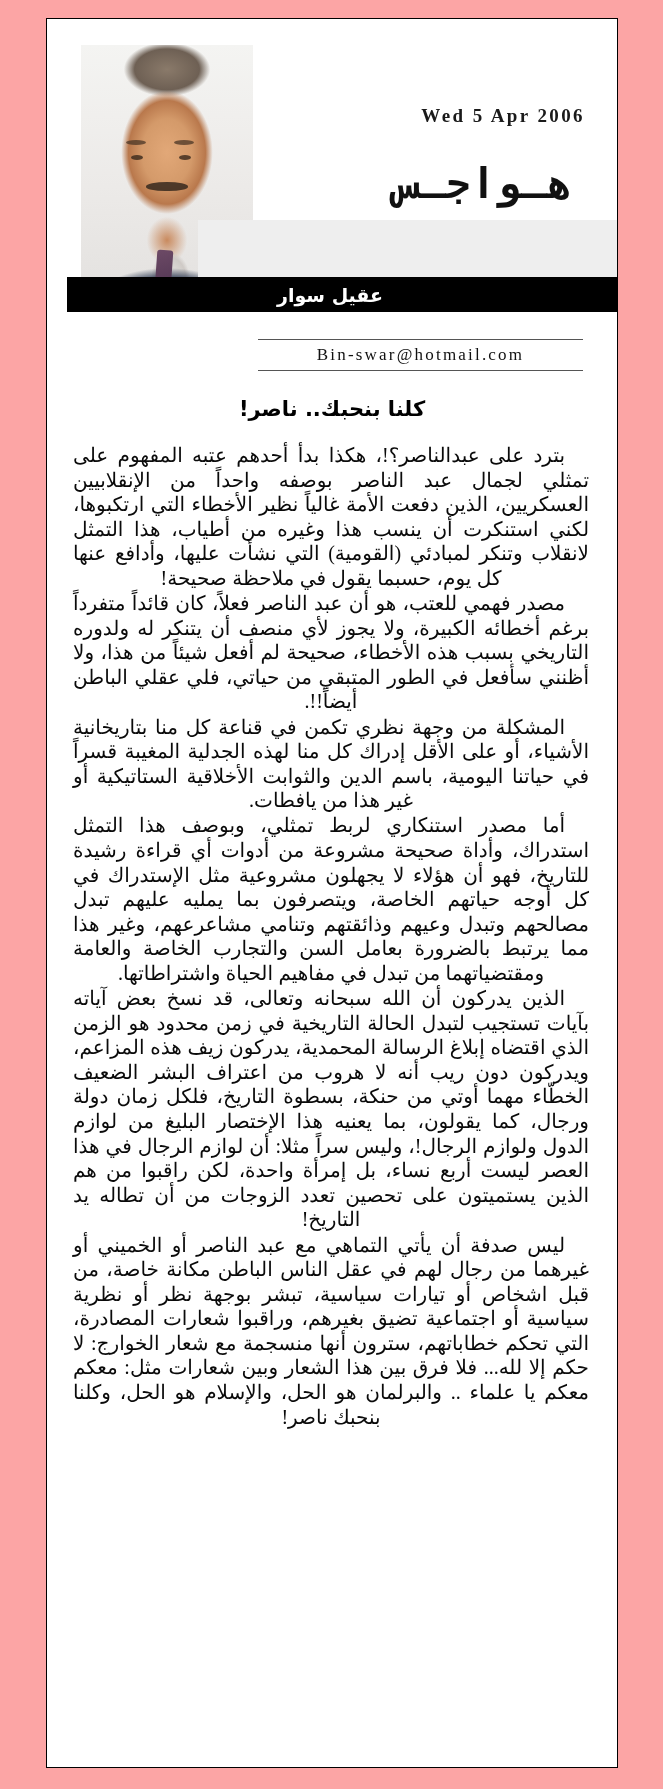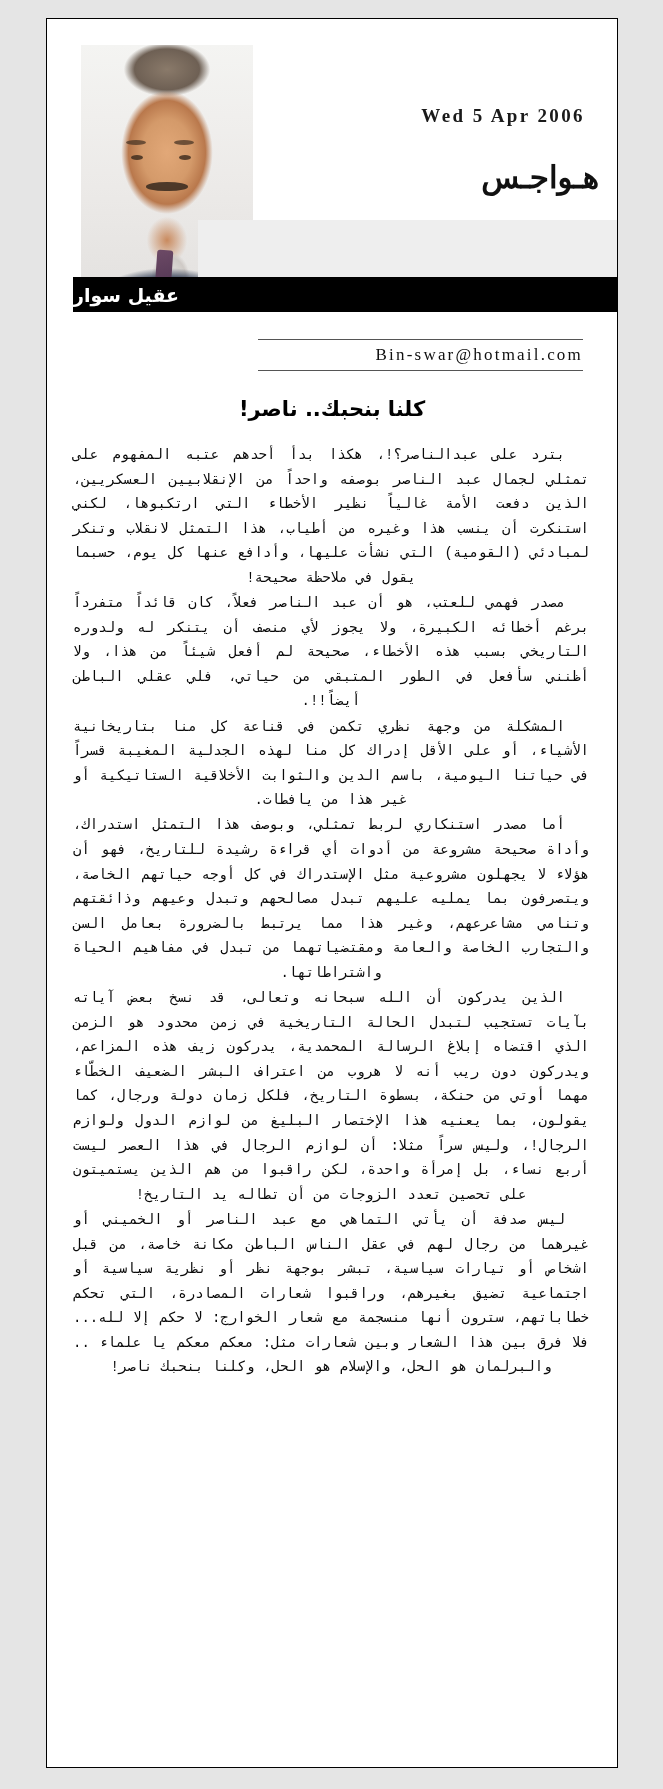--- a/index.html
+++ b/index.html
@@ -16,21 +16,21 @@
     overflow: hidden;
   }
 
   
   .page {
     position: relative;
     box-sizing: border-box;
     width: 663px;
     height: 1789px;
     padding: 14px 0 0 0;
-    background: #e5e5e5;
+    background: #fca5a5;
   }
   .frame {
     box-sizing: border-box;
     position: absolute;
     left: 46px;
     top: 18px;
     width: 572px;
     height: 1750px;
     border: 1.5px solid #000000;
     background: #ffffff;
@@ -118,50 +118,50 @@
     font-family: "Liberation Serif", "DejaVu Serif", serif;
     font-size: 19px;
     font-weight: 700;
     letter-spacing: 2.4px;
     color: #1a1a1a;
     white-space: nowrap;
   }
 
   .column-name {
     position: absolute;
-    right: 18px;
+    right: 45px;
     top: 140px;
     direction: rtl;
-    font-family: Liberation Serif, serif;
-    font-size: 31px;
+    font-family: Liberation Mono, monospace;
+    font-size: 42px;
     font-weight: 700;
     letter-spacing: -1px;
     color: #111111;
     white-space: nowrap;
   }
 
   .grey-band {
     position: absolute;
     left: 151px;
     right: 0;
     top: 201px;
     height: 57px;
     background: #eeeeee;
   }
 
   .byline-bar {
     position: absolute;
-    left: 26px;
+    left: 20px;
     right: 0;
     top: 258px;
     height: 35px;
     background: #000000;
     display: flex;
     align-items: center;
-    justify-content: flex-end;
+    justify-content: center;
     padding-right: 24px;
     box-sizing: border-box;
   }
   .byline-bar .byline {
     color: #ffffff;
     font-family: "DejaVu Sans", "Liberation Sans", sans-serif;
     font-size: 19px;
     font-weight: 700;
     letter-spacing: 0px;
     white-space: nowrap;
@@ -170,21 +170,21 @@
   
   .email-block {
     margin: 20px 34px 0 34px;
     border-top: 1px solid #555555;
     border-bottom: 1px solid #555555;
     padding: 5px 0 5px 0;
     width: 325px;
   }
   .email-block .email {
     direction: ltr;
-    text-align: right;
+    text-align: center;
     font-family: "Liberation Serif", "DejaVu Serif", serif;
     font-size: 17px;
     letter-spacing: 2.2px;
     color: #111111;
     white-space: nowrap;
   }
 
   
   .headline {
     margin: 26px 0 22px 0;
@@ -199,22 +199,22 @@
   
   .body-text {
     padding: 0 28px 0 26px;
     direction: rtl;
   }
   .body-text p {
     margin: 0 0 0.5px 0;
     text-align: justify;
     text-align-last: center;
     text-indent: 24px;
-    font-family: Liberation Mono, monospace;
-    font-size: 14px;
+    font-family: Liberation Serif, serif;
+    font-size: 20px;
     line-height: 24.6px;
     color: #0a0a0a;
     word-spacing: 0.4px;
   }
 </style>
 </head>
 <body>
 
 <div class="page">
   <div class="frame">

